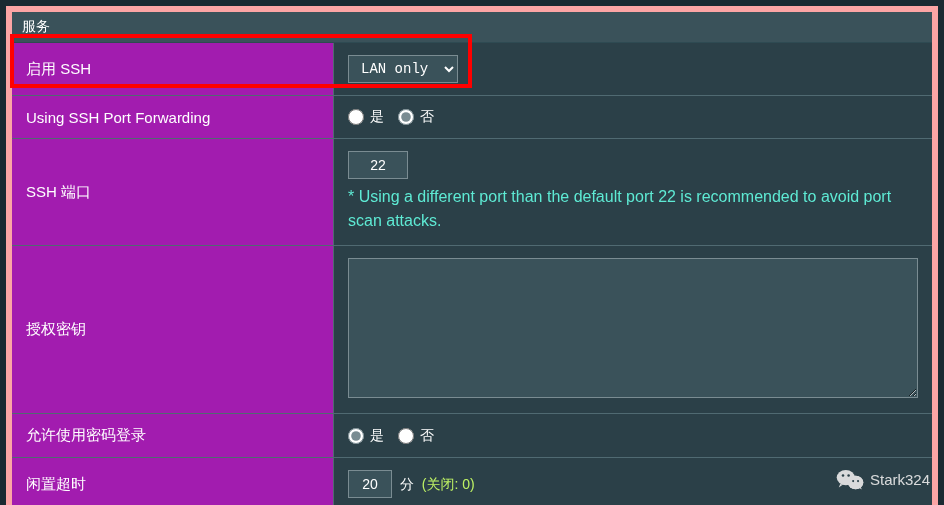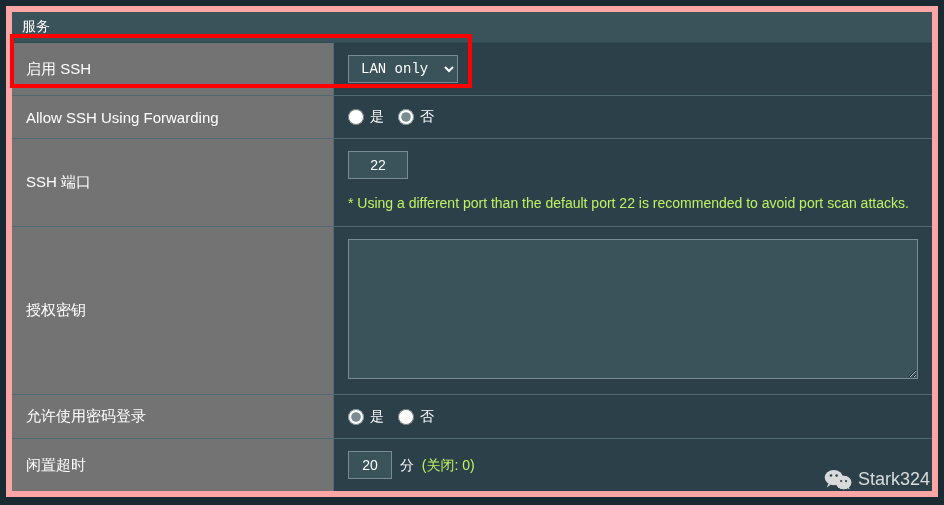--- a/index.html
+++ b/index.html
@@ -38,21 +38,21 @@
   .form-table td {
     padding: 12px 14px;
     vertical-align: middle;
     border-right: 1px solid #506a72;
   }
   .form-table td:last-child {
     border-right: none;
   }
   .form-table td.label-cell {
     width: 340px;
-    background: #737373;
+    background: #a21caf;
     color: #ffffff;
     font-size: 15px;
   }
   .form-table td.value-cell {
     background: #2b4048;
   }
   .highlight-row .label-cell,
   .highlight-row .value-cell {
     position: relative;
   }
@@ -106,41 +106,41 @@
     height: 16px;
     margin-right: 2px;
     accent-color: #7a8c92;
   }
   .radio-group label {
     margin-right: 10px;
     color: #ffffff;
     font-size: 14px;
   }
   .hint {
-    color: #bef264;
-    font-size: 14px;
-    margin-top: 14px;
+    color: #5eead4;
+    font-size: 16px;
+    margin-top: 6px;
     line-height: 1.5;
   }
   .unit {
     color: #ffffff;
     margin: 0 4px;
   }
   .closed {
     color: #bef264;
   }
   .watermark {
     position: absolute;
     right: 14px;
     bottom: 14px;
     display: flex;
     align-items: center;
     gap: 6px;
     color: #e8e8e8;
-    font-size: 18px;
+    font-size: 15px;
     z-index: 10;
     opacity: 0.92;
   }
   .watermark .wx-icon {
     width: 28px;
     height: 24px;
     position: relative;
   }
   .watermark .wx-icon svg {
     width: 100%;
@@ -162,21 +162,21 @@
     <tbody>
         <tr class="highlight-row">
       <td class="label-cell">启用 SSH</td>
       <td class="value-cell">
         <select class="styled">
           <option>LAN only</option>
         </select>
       </td>
     </tr>
     <tr>
-      <td class="label-cell">Allow SSH Using Forwarding</td>
+      <td class="label-cell">Using SSH Port Forwarding</td>
       <td class="value-cell">
         <div class="radio-group">
           <input type="radio" name="fwd" style="">
           <label>是</label>
           <input type="radio" name="fwd" checked="" style="">
           <label>否</label>
         </div>
       </td>
     </tr>
     <tr>

